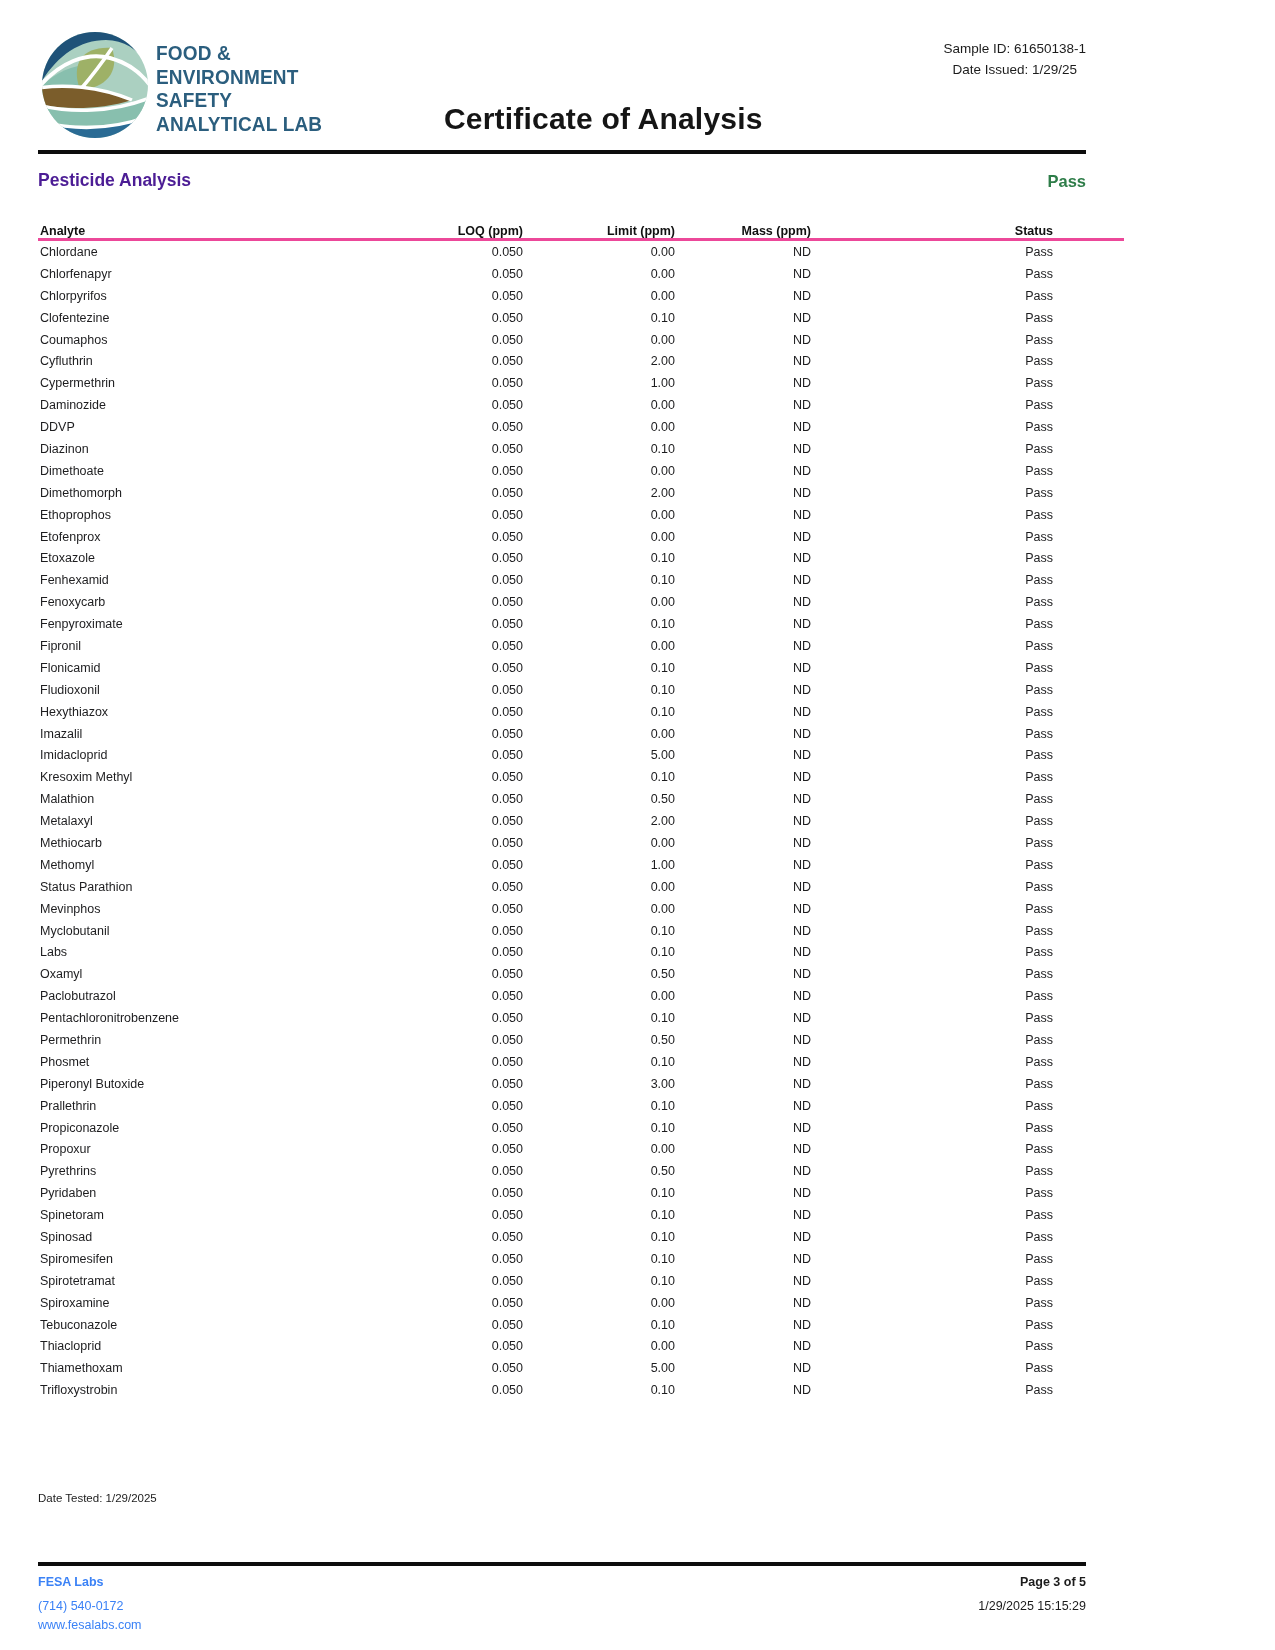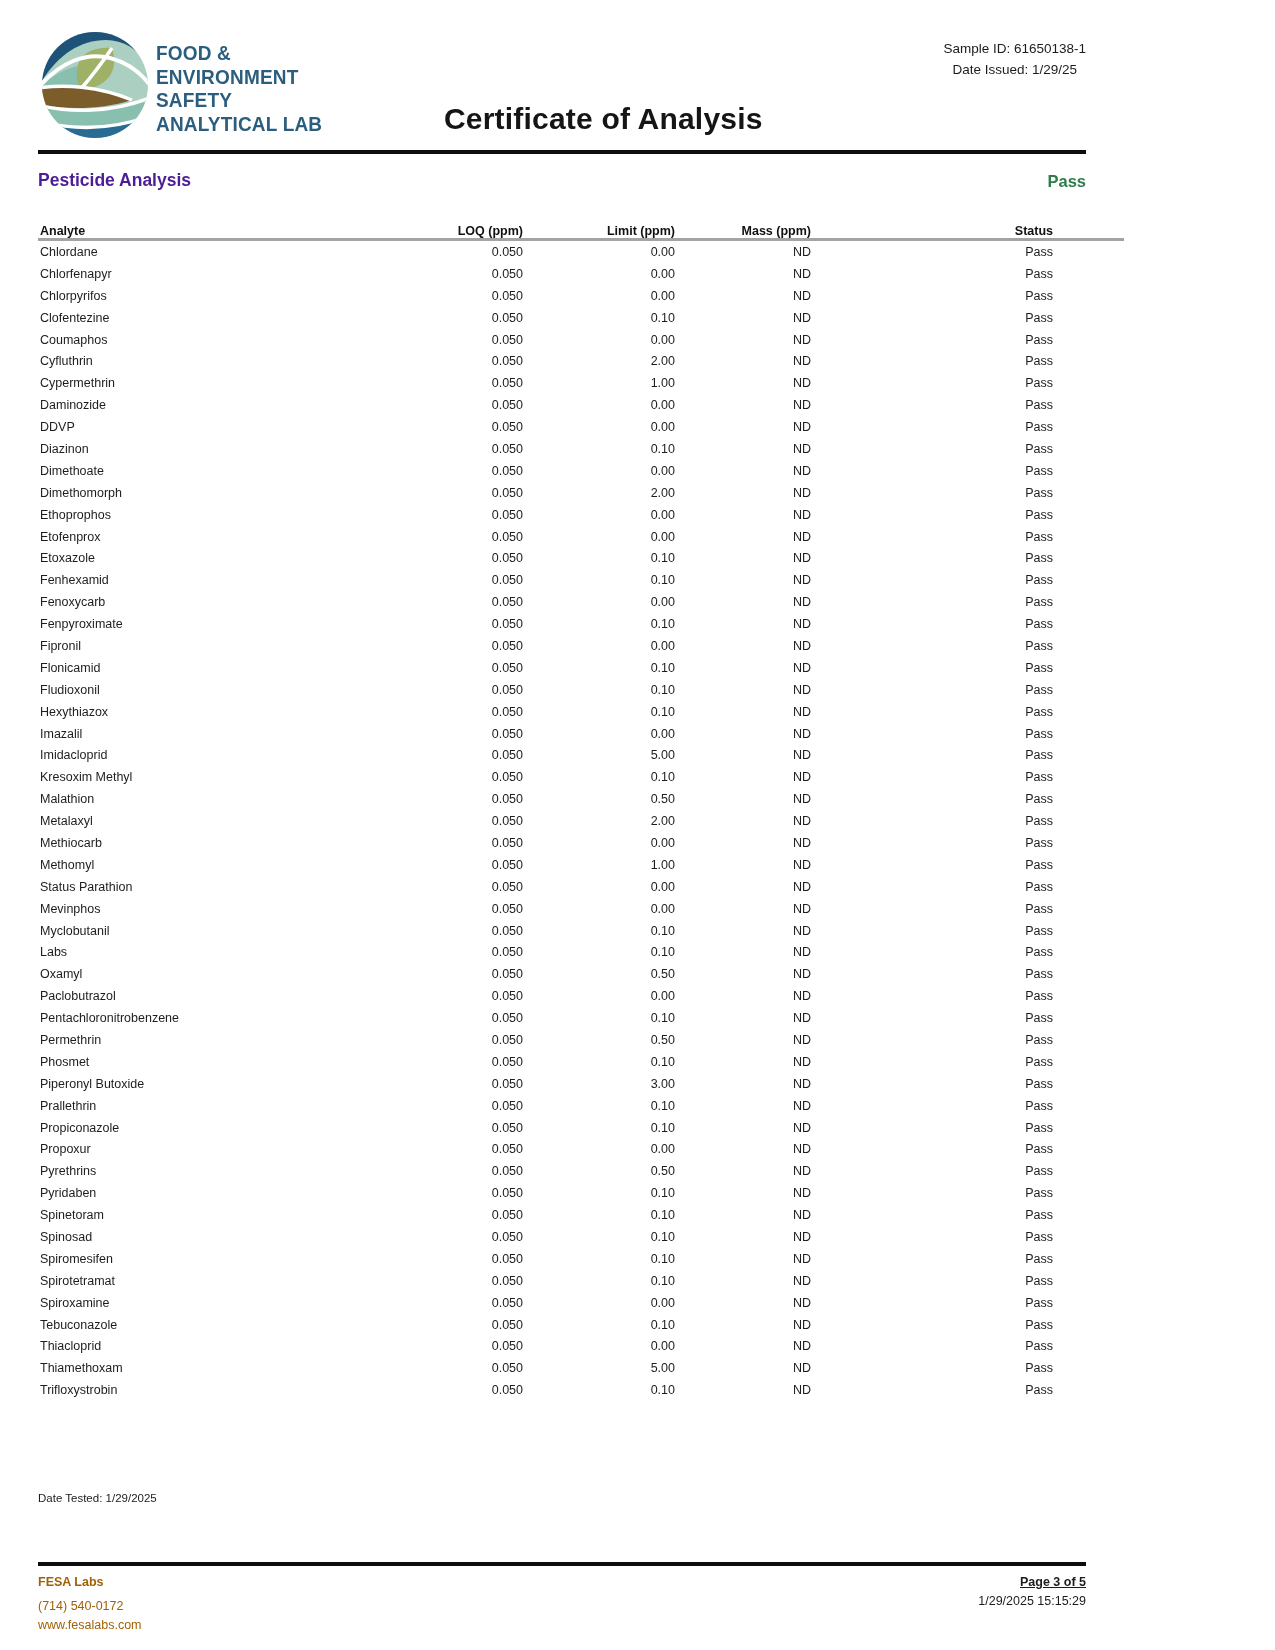--- a/index.html
+++ b/index.html
@@ -43,41 +43,41 @@
   }
 
   
   .analysis-table{
     position:absolute;left:38px;top:218px;width:1199px;
     border-collapse:collapse;table-layout:fixed;
   }
   .analysis-table th{
     font-size:12.5px;font-weight:bold;color:#111;
     padding:0;height:20px;vertical-align:bottom;
-    border-bottom:3px solid #a3a3a3;
+    border-bottom:3px solid #ec4899;
   }
   .analysis-table td{
     font-size:12.5px;color:#1d1d1f;
     padding:0;height:21.9px;vertical-align:middle;
   }
   .col-analyte{text-align:left;padding-left:2px !important;}
   .col-num{text-align:right;}
   .col-status{text-align:right;}
   .col-pad{text-align:left;}
 
   .date-tested{
     position:absolute;left:38px;top:1492px;
     font-size:11.5px;color:#1c1c1c;
   }
 
   
-  .footer-left{position:absolute;left:38px;top:1573px;font-size:12.5px;line-height:19px;color:#a16207;}
+  .footer-left{position:absolute;left:38px;top:1573px;font-size:12.5px;line-height:19px;color:#3b82f6;}
   .footer-left .company{font-weight:bold;display:block;margin-bottom:5px;}
   .footer-right{position:absolute;right:38px;top:1573px;text-align:right;font-size:12.5px;line-height:19px;color:#1c1c1c;}
-  .footer-right .page-num{font-weight:bold;display:block;text-decoration:underline;}
+  .footer-right .page-num{font-weight:bold;display:block;margin-bottom:5px;}
 </style>
 </head>
 <body>
 
 <div class="page">
 
   <svg class="logo" viewBox="0 0 110 114" aria-hidden="true">
     <defs>
       <clipPath id="logoClip">
           <circle cx="55" cy="57" r="53"></circle>

